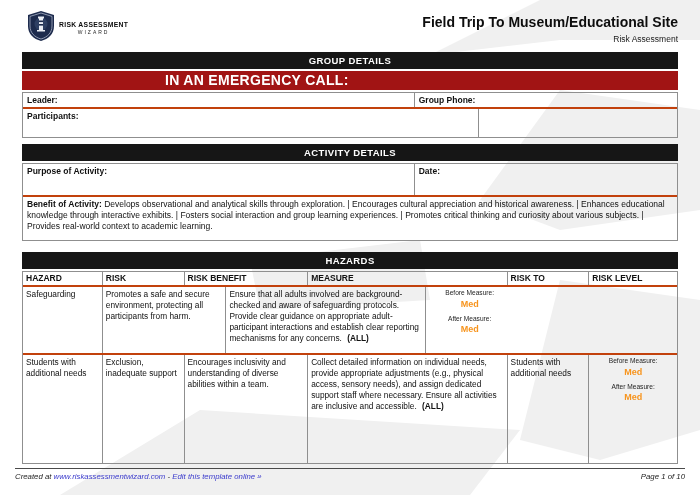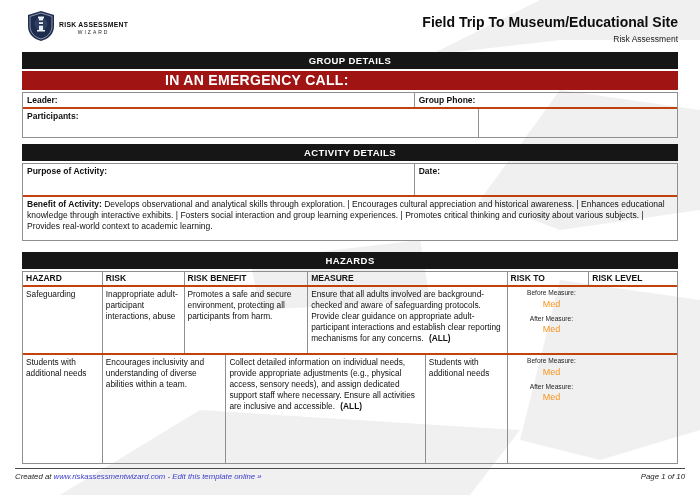--- a/index.html
+++ b/index.html
@@ -59,21 +59,21 @@
   .hz-head { height:15px; }
   .hz-head .cell { font-weight:bold; font-size:8.5px; padding:1px 3px; }
   .hz-c1 { width:12.2%; } .hz-c2 { width:12.5%; } .hz-c3 { width:18.9%; }
   .hz-c4 { width:30.5%; } .hz-c5 { width:12.5%; } .hz-c6 { width:13.4%; }
   .hz-row1 { height:68px; }
   .hz-row2 { height:108px; }
   .hz-row .cell { font-size:8.3px; line-height:1.32; padding:2px 3px; }
   .all { font-weight:bold; margin-left:3px; }
   .risk-level-cell { text-align:center; padding-top:4px; }
   .measure-label { font-size:6.6px; color:#1e1e1e; }
-  .measure-value { font-size:9px; font-weight:normal; color:#f7941d; margin:1px 0 4px; }
+  .measure-value { font-size:9px; font-weight:bold; color:#f7941d; margin:1px 0 4px; }
 
   
   .footer { margin:4px 15px 0; border-top:1px solid #4a4a4a; padding-top:3px;
     display:flex; justify-content:space-between; font-size:7.8px; font-style:italic; color:#1c1c1c; }
   .footer a { color:#3b3bcc; text-decoration:none; font-style:italic; cursor:pointer; }
 </style>
 </head>
 <body>
 
 <div class="page">
@@ -157,36 +157,36 @@
           <div class="cell hz-c1">HAZARD</div>
           <div class="cell hz-c2">RISK</div>
           <div class="cell hz-c3">RISK BENEFIT</div>
           <div class="cell hz-c4">MEASURE</div>
           <div class="cell hz-c5">RISK TO</div>
           <div class="cell hz-c6">RISK LEVEL</div>
         </div>
 
         <div class="row hz-row hz-row1">
           <div class="cell hz-c1">Safeguarding</div>
-          <div class="cell hz-c2">Inappropriate adult-participant interactions, abuse</div>
           <div class="cell hz-c3">Promotes a safe and secure environment, protecting all participants from harm.</div>
           <div class="cell hz-c4">
             <span>Ensure that all adults involved are background-checked and aware of safeguarding protocols. Provide clear guidance on appropriate adult-participant interactions and establish clear reporting mechanisms for any concerns.</span>
             <span class="all">(ALL)</span>
           </div>
           <div class="cell hz-c6 risk-level-cell">
             <div class="measure-label">Before Measure:</div>
             <div class="measure-value">Med</div>
             <div class="measure-label">After Measure:</div>
             <div class="measure-value">Med</div>
           </div>
         </div>
 
         <div class="row hz-row hz-row2">
           <div class="cell hz-c1">Students with additional needs</div>
+          <div class="cell hz-c2">Exclusion, inadequate support</div>
           <div class="cell hz-c3">Encourages inclusivity and understanding of diverse abilities within a team.</div>
           <div class="cell hz-c4">
             <span>Collect detailed information on individual needs, provide appropriate adjustments (e.g., physical access, sensory needs), and assign dedicated support staff where necessary. Ensure all activities are inclusive and accessible.</span>
             <span class="all">(ALL)</span>
           </div>
           <div class="cell hz-c5">Students with additional needs</div>
           <div class="cell hz-c6 risk-level-cell">
             <div class="measure-label">Before Measure:</div>
             <div class="measure-value">Med</div>
             <div class="measure-label">After Measure:</div>

